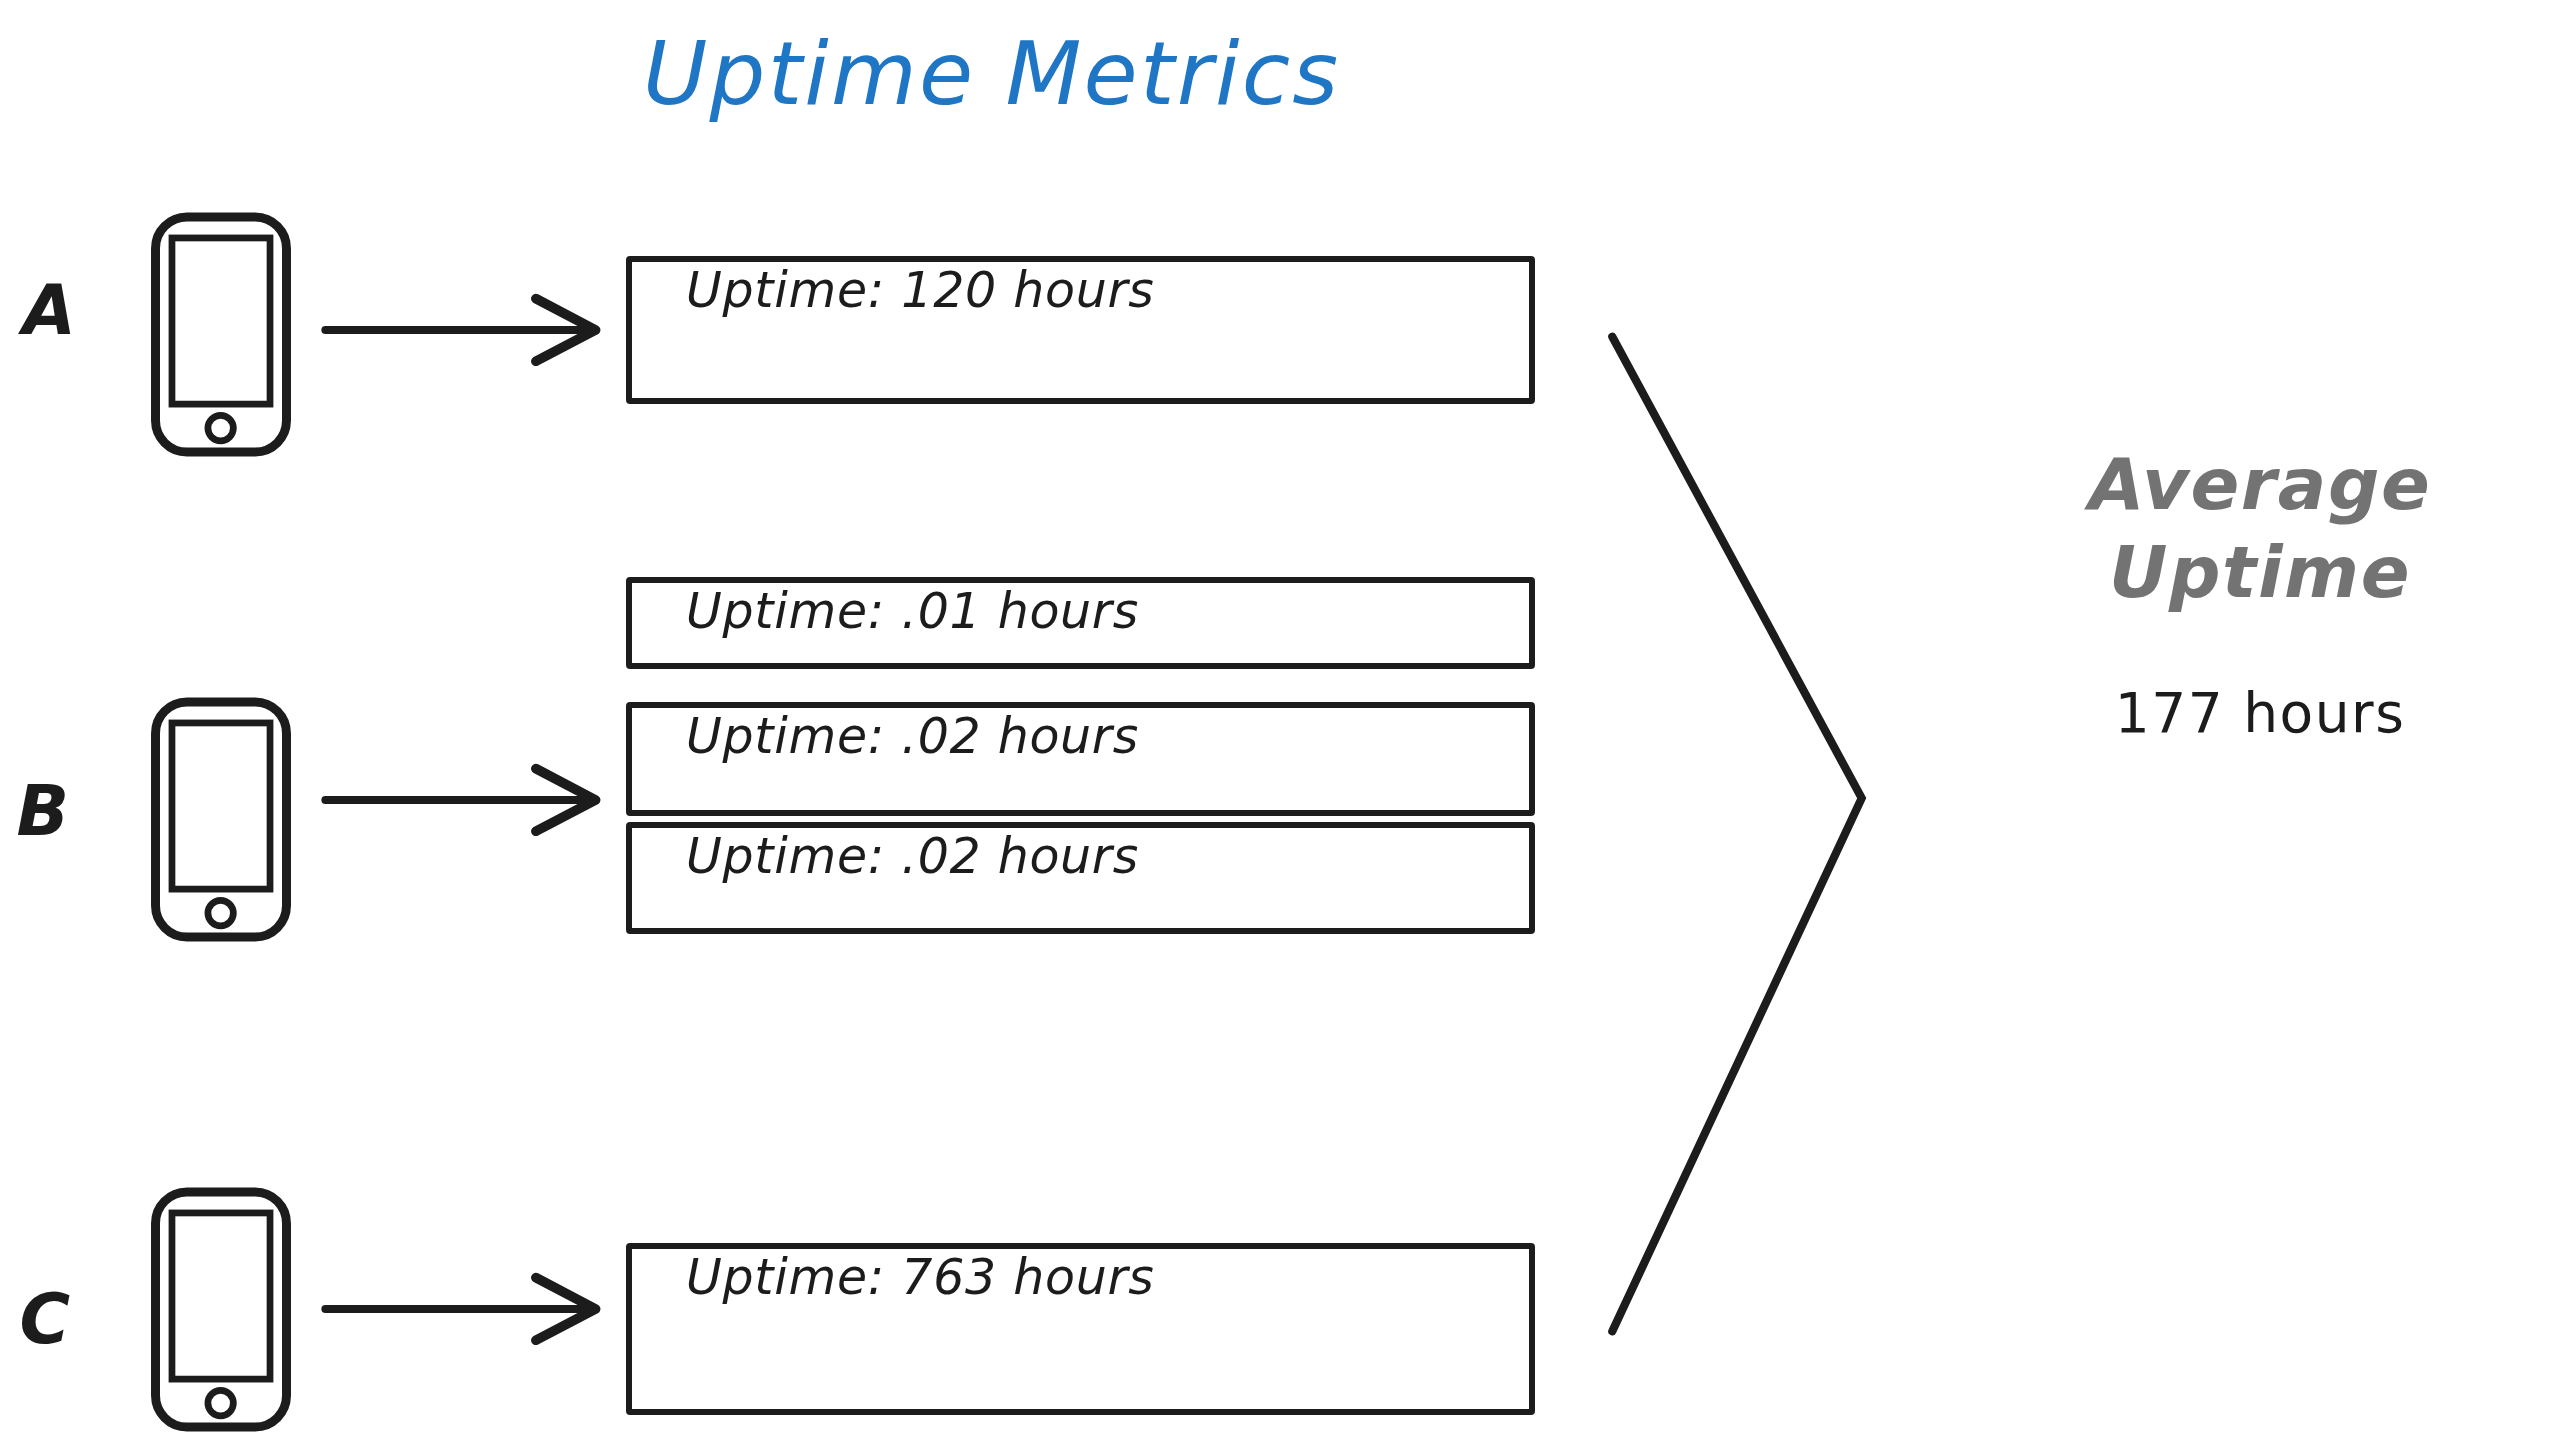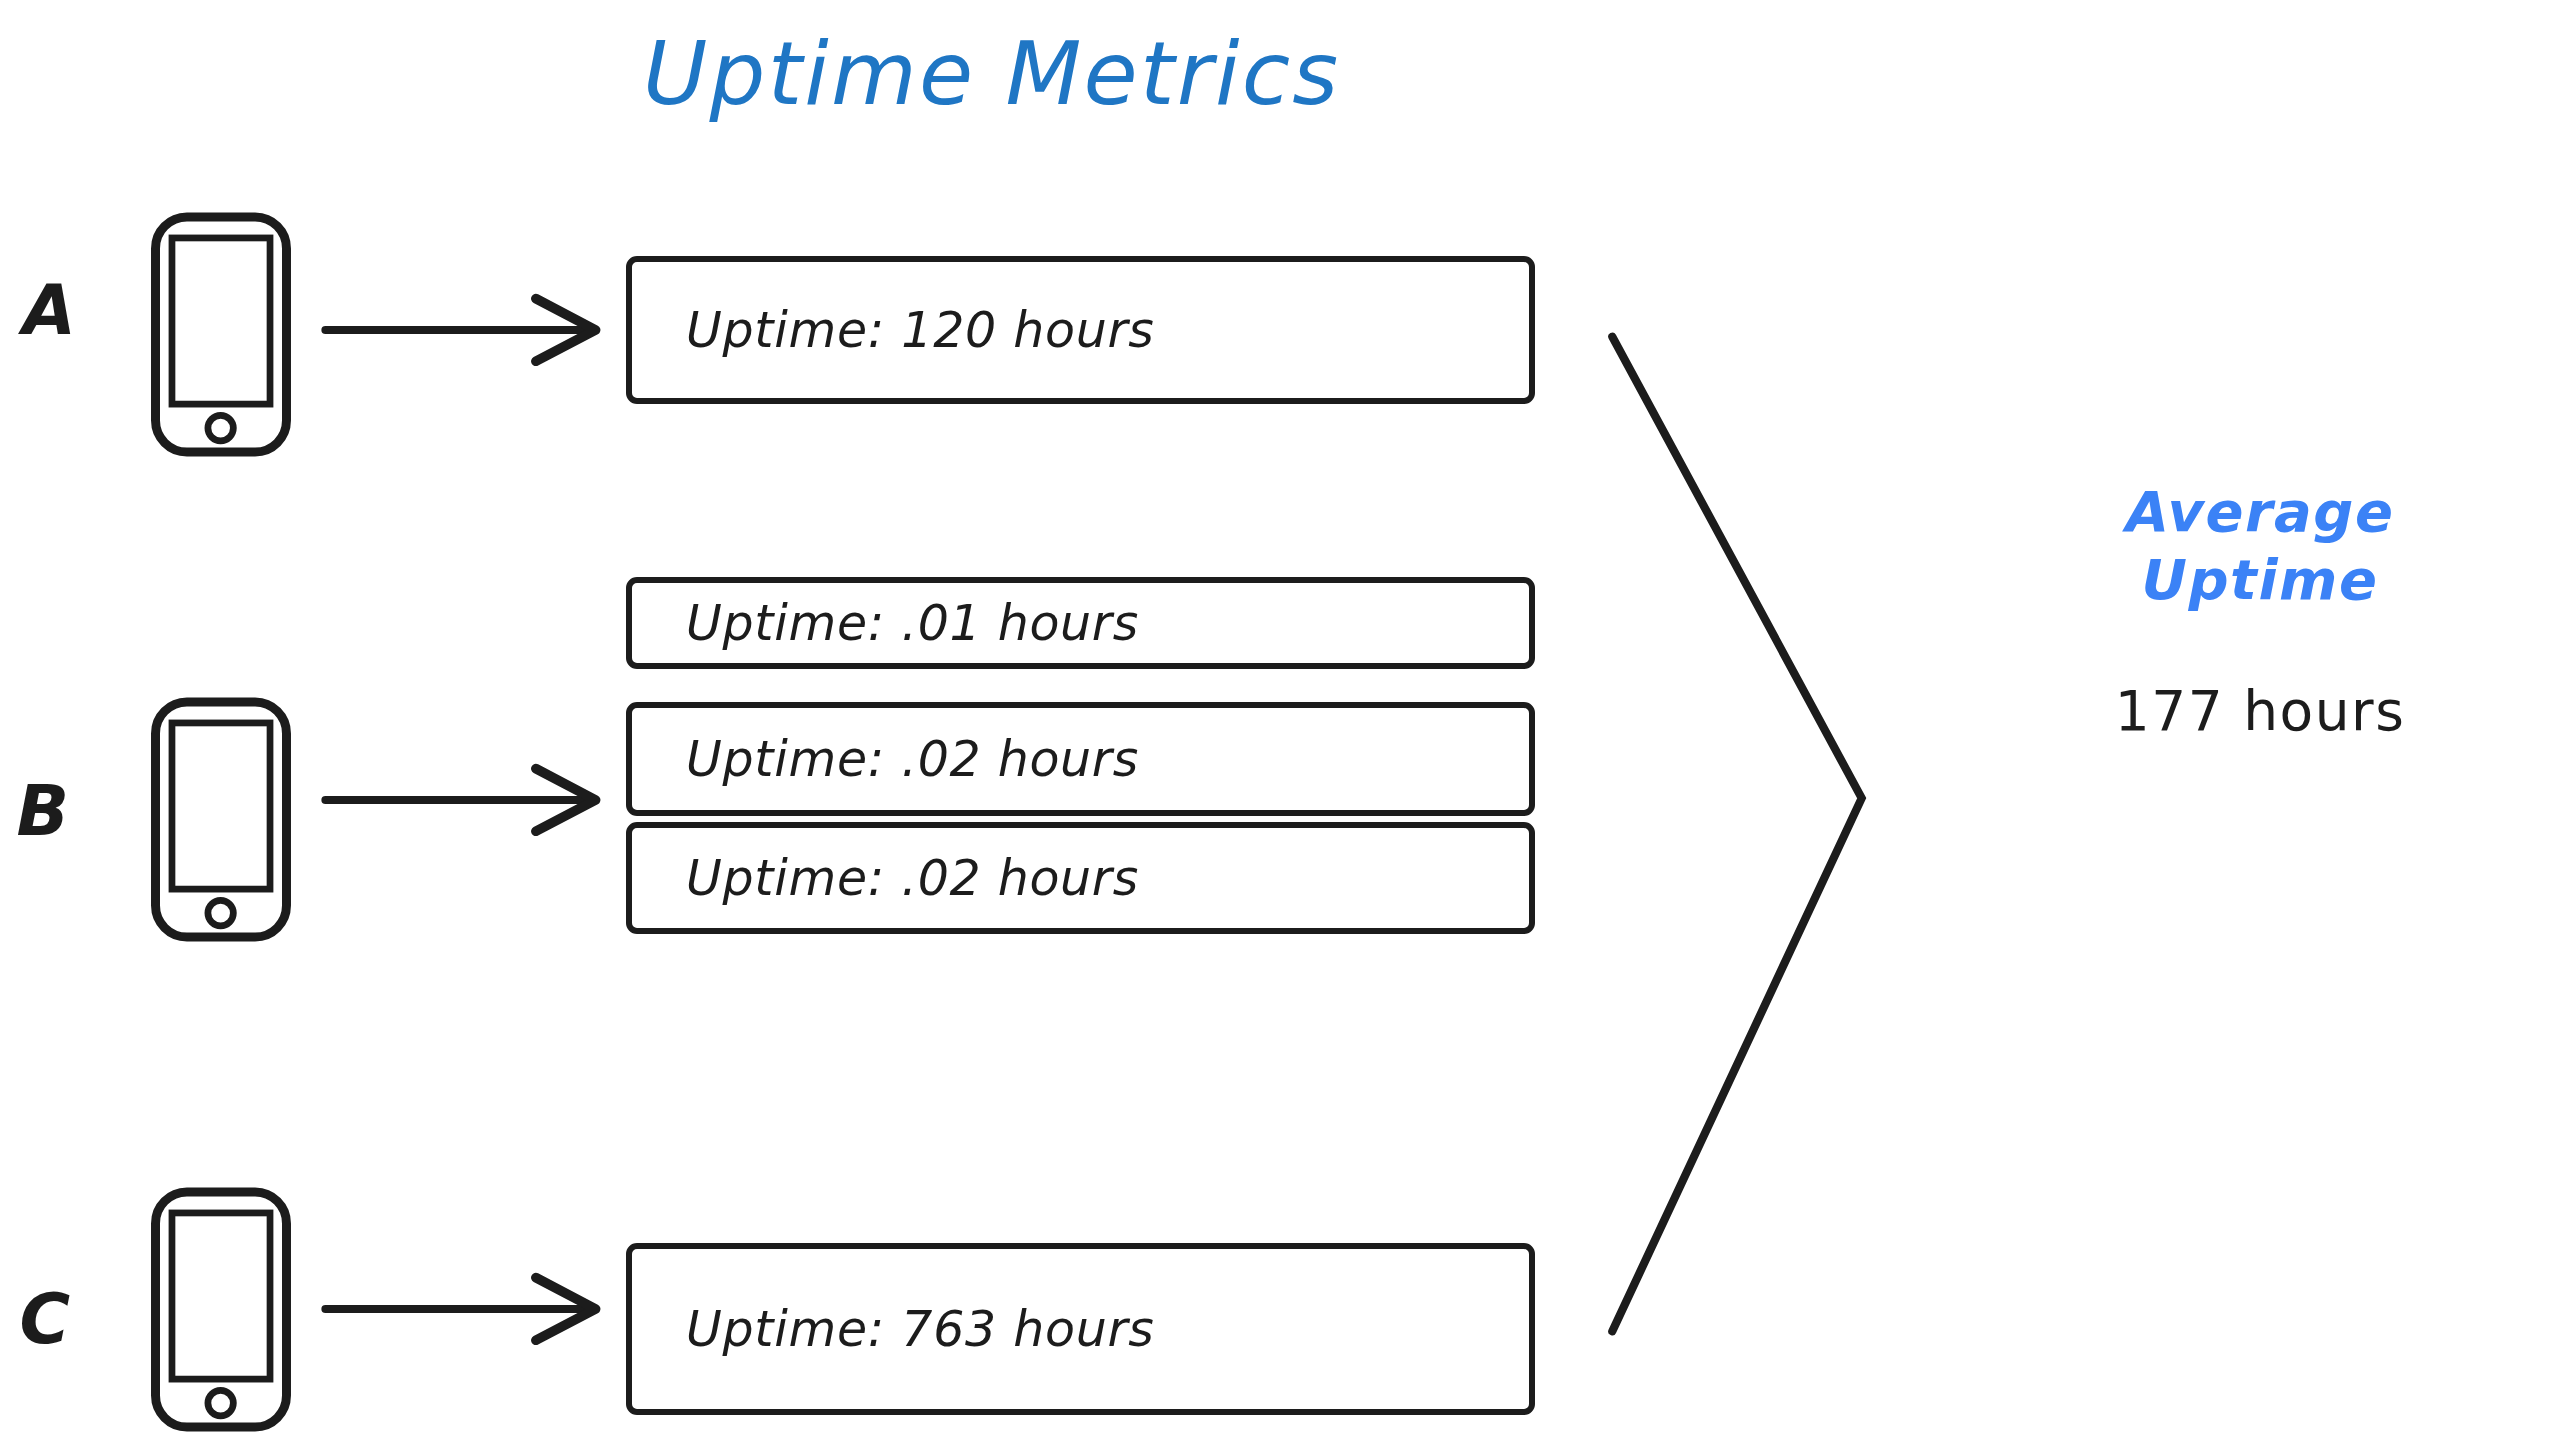--- a/index.html
+++ b/index.html
@@ -59,24 +59,23 @@
   
   .arrow { position: absolute; }
 
   
   .msg-box {
     position: absolute;
     left: 626px;
     width: 909px;
     box-sizing: border-box;
     border: 6.7px solid #1c1c1c;
-    border-radius: 11px;
+    border-radius: 4px;
     background: #ffffff;
     display: flex;
-    align-items: center;
   }
   .msg-text {
     padding-left: 54px;
     color: #1c1c1c;
     font-size: 49px;
     font-style: italic;
     font-weight: 500;
     letter-spacing: 0.7px;
     white-space: nowrap;
   }
@@ -91,27 +90,26 @@
 
   
   #result {
     position: absolute;
     left: 1950px;
     top: 441px;
     width: 620px;
     text-align: center;
   }
   #result-title {
-    color: #3b82f6;
-    font-size: 56px;
+    color: #737373;
+    font-size: 72px;
     line-height: 1.22;
     font-style: italic;
     font-weight: 600;
     letter-spacing: 1.5px;
-    margin-top: 37px;
   }
   #result-title .line { display: block; }
   #result-value {
     margin-top: 64px;
     color: #1c1c1c;
     font-size: 55px;
     font-weight: 500;
     letter-spacing: 1.5px;
   }
 </style>

